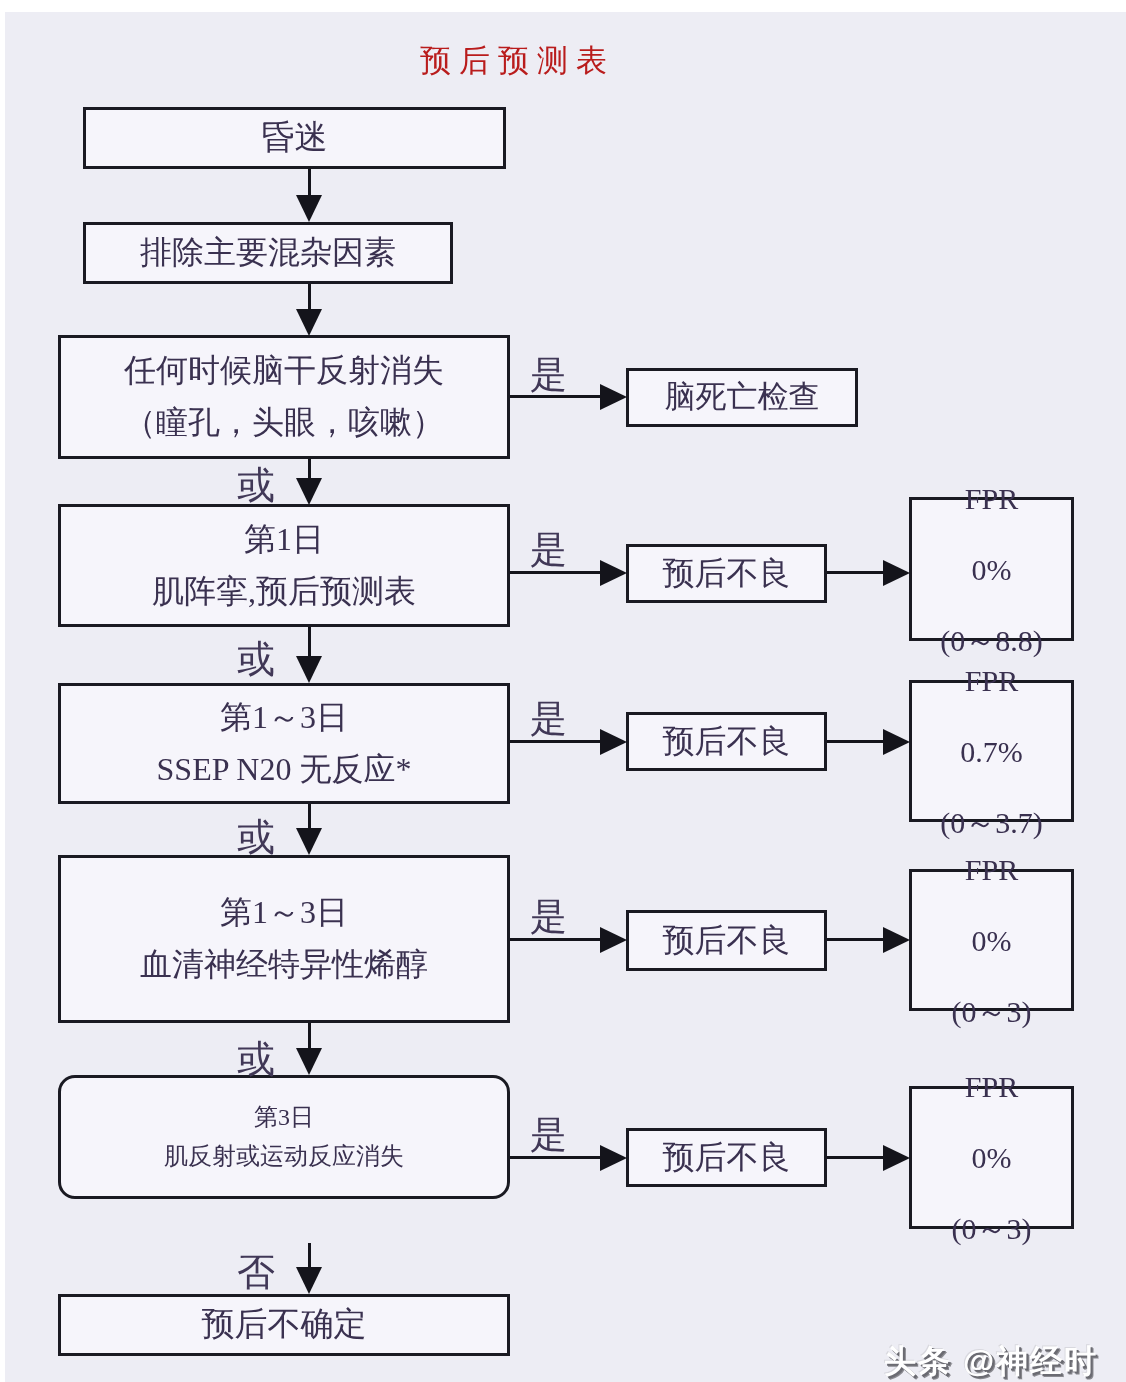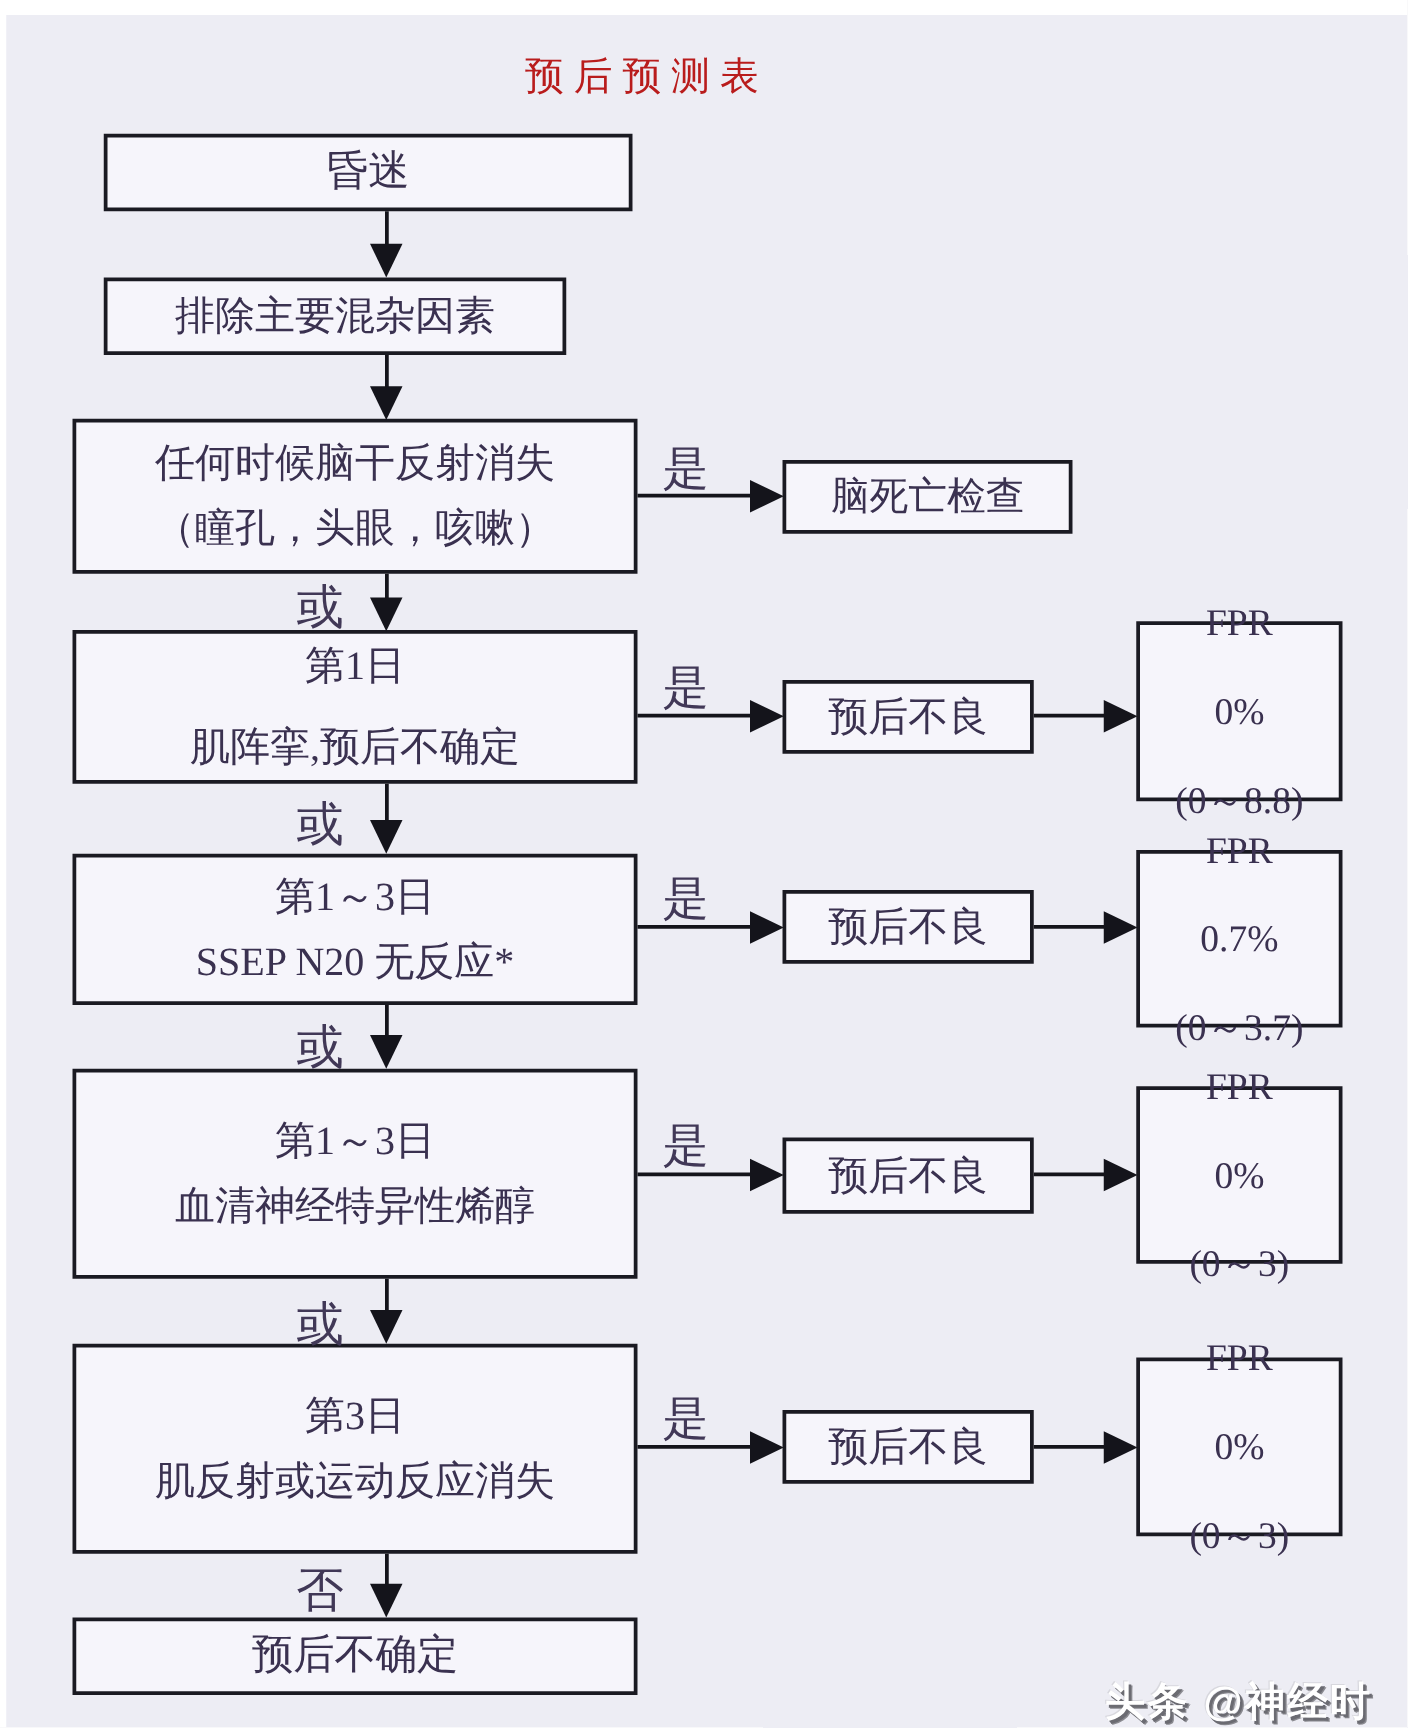--- a/index.html
+++ b/index.html
@@ -60,36 +60,36 @@
 
   <div class="box" style="left:83px;top:222px;width:370px;height:62px;font-size:32px;">
     <span class="ln">排除主要混杂因素</span>
   </div>
 
   <div class="box" style="left:58px;top:335px;width:452px;height:124px;font-size:32px;">
     <span class="ln">任何时候脑干反射消失</span>
     <span class="ln">（瞳孔，头眼，咳嗽）</span>
   </div>
 
-  <div class="box" style="left:58px;top:504px;width:452px;height:123px;font-size:32px;justify-content:space-between;">
+  <div class="box" style="left:58px;top:504px;width:452px;height:123px;font-size:32px;">
     <span class="ln">第1日</span>
-    <span class="ln">肌阵挛,预后不确定</span>
+    <span class="ln">肌阵挛,预后预测表</span>
   </div>
 
   <div class="box" style="left:58px;top:683px;width:452px;height:121px;font-size:32px;">
     <span class="ln">第1～3日</span>
     <span class="ln">SSEP N20 无反应*</span>
   </div>
 
   <div class="box" style="left:58px;top:855px;width:452px;height:168px;font-size:32px;">
     <span class="ln">第1～3日</span>
     <span class="ln">血清神经特异性烯醇</span>
   </div>
 
-  <div class="box" style="left:58px;top:1075px;width:452px;height:168px;font-size:32px;">
+  <div class="box" style="left:58px;top:1075px;width:452px;height:124px;font-size:24px;border-radius:17px;">
     <span class="ln">第3日</span>
     <span class="ln">肌反射或运动反应消失</span>
   </div>
 
   <div class="box" style="left:58px;top:1294px;width:452px;height:62px;font-size:33px;font-family:Liberation Serif, serif;">
     <span class="ln">预后不确定</span>
   </div>
 
   <div class="box" style="left:626px;top:368px;width:232px;height:59px;font-size:31px;">
     <span class="ln">脑死亡检查</span>

